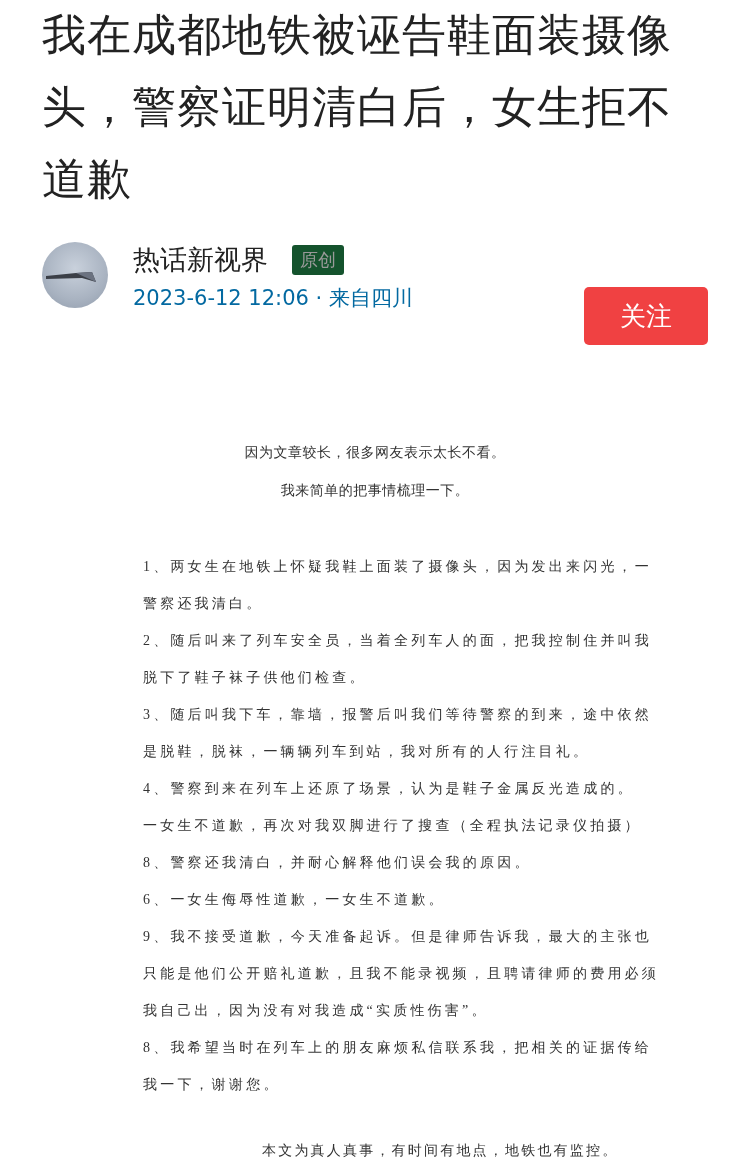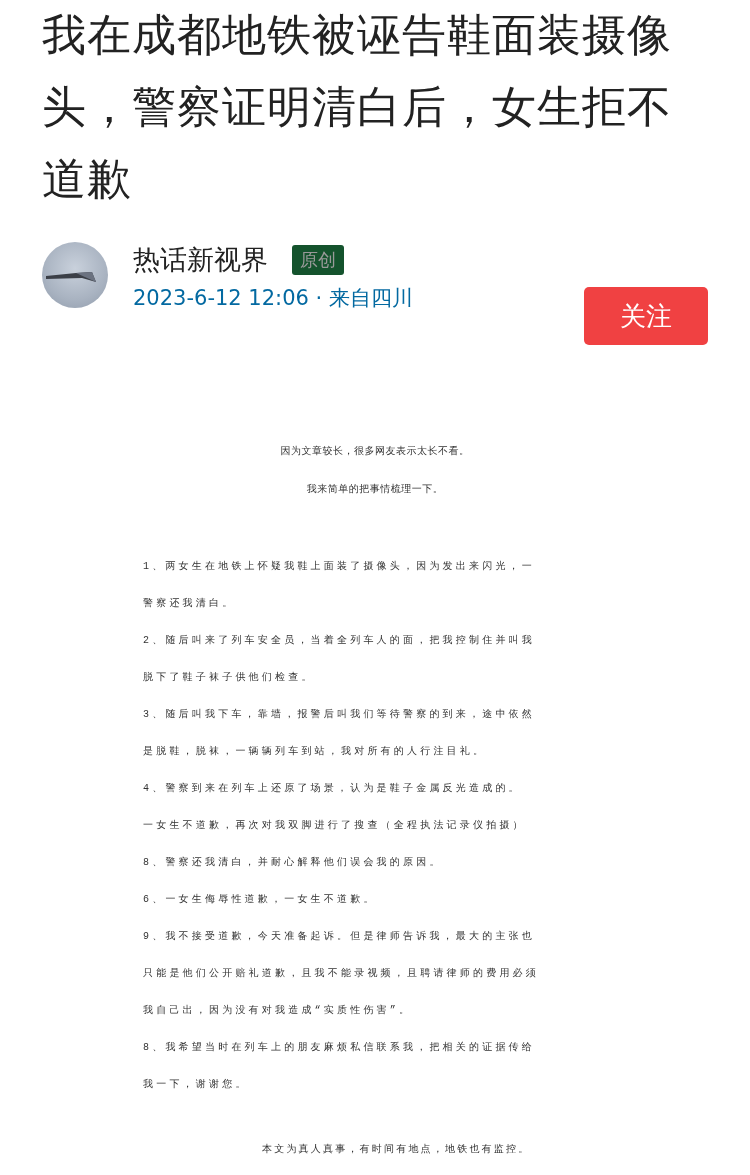--- a/index.html
+++ b/index.html
@@ -6,21 +6,21 @@
   body { width: 750px; height: 1175px; overflow: hidden; position: relative; font-family: "DejaVu Sans", "Liberation Sans", sans-serif; color: #222; }
   .title { position: absolute; left: 42px; top: 2px; width: 660px; font-size: 44px; line-height: 72px; color: #222; margin: 0; font-weight: normal; letter-spacing: 1px; font-family: Liberation Mono, monospace; }
   .author-row { position: absolute; left: 0; top: 236px; width: 750px; height: 80px; }
   .avatar { position: absolute; left: 42px; top: 6px; width: 66px; height: 66px; border-radius: 50%; background: radial-gradient(circle at 50% 40%, #c9d1dc 0%, #a9b3c1 60%, #8f9aaa 100%); overflow: hidden; }
   .avatar .jet { position: absolute; left: 4px; top: 28px; width: 52px; height: 14px; }
   .author-name { position: absolute; left: 133px; top: 6px; font-size: 27px; color: #222; }
   .badge { position: absolute; left: 292px; top: 9px; background: #14532d; color: #999; font-size: 18px; padding: 3px 8px; border-radius: 3px; }
   .meta { position: absolute; left: 133px; top: 48px; font-size: 21px; color: #0369a1; }
   .follow-btn { position: absolute; left: 584px; top: 11px; width: 124px; height: 58px; background: #f04142; color: #fff; border: none; border-radius: 5px; font-size: 26px; font-family: inherit; display: flex; align-items: center; justify-content: center; margin-top: 40px; }
   .img-body { position: absolute; left: 0; top: 380px; width: 750px; height: 795px; background: #ffffff; }
-  .doc { font-family: Liberation Mono, monospace; color: #333; font-size: 10px; }
+  .doc { font-family: Liberation Serif, serif; color: #333; font-size: 14px; }
   .intro { position: absolute; left: 0; width: 750px; text-align: center; letter-spacing: 0.5px; }
   .intro1 { top: 64px; }
   .intro2 { top: 102px; }
   .list { position: absolute; left: 143px; top: 168px; width: 470px; }
   .list .line { height: 37px; line-height: 37px; white-space: nowrap; letter-spacing: 3.2px; }
   .footer-note { position: absolute; left: 262px; top: 762px; letter-spacing: 2.2px; }
 </style>
 </head>
 <body>
 

